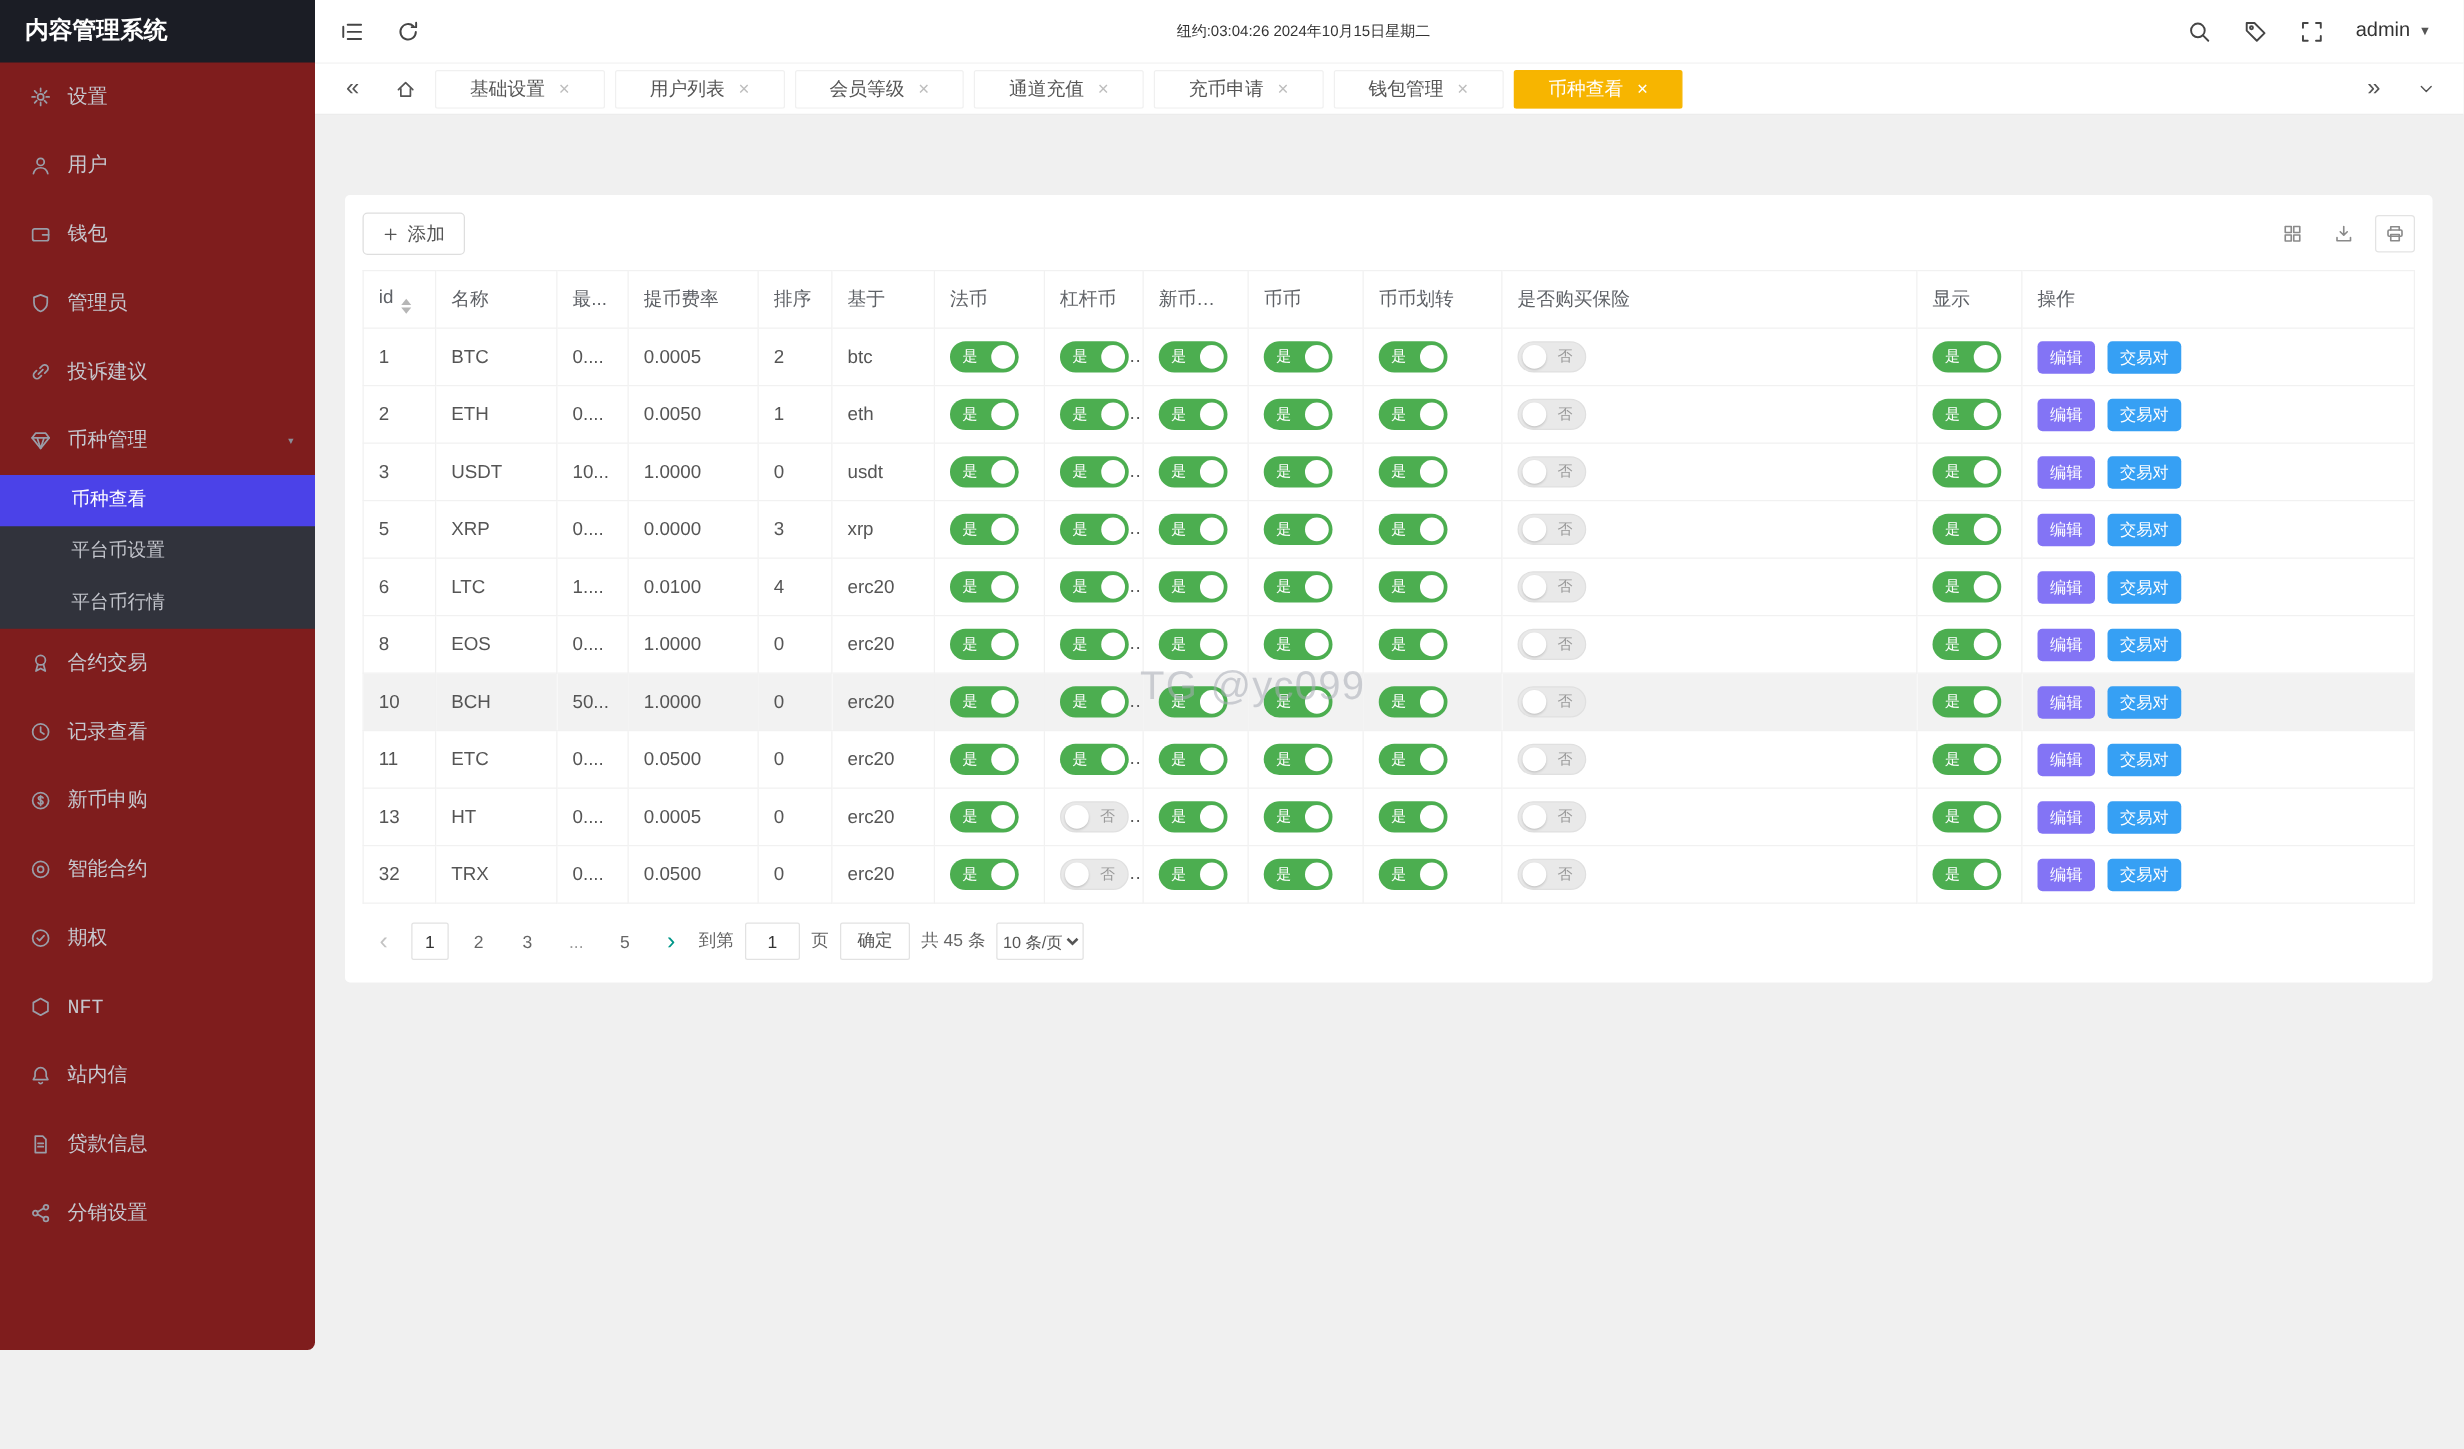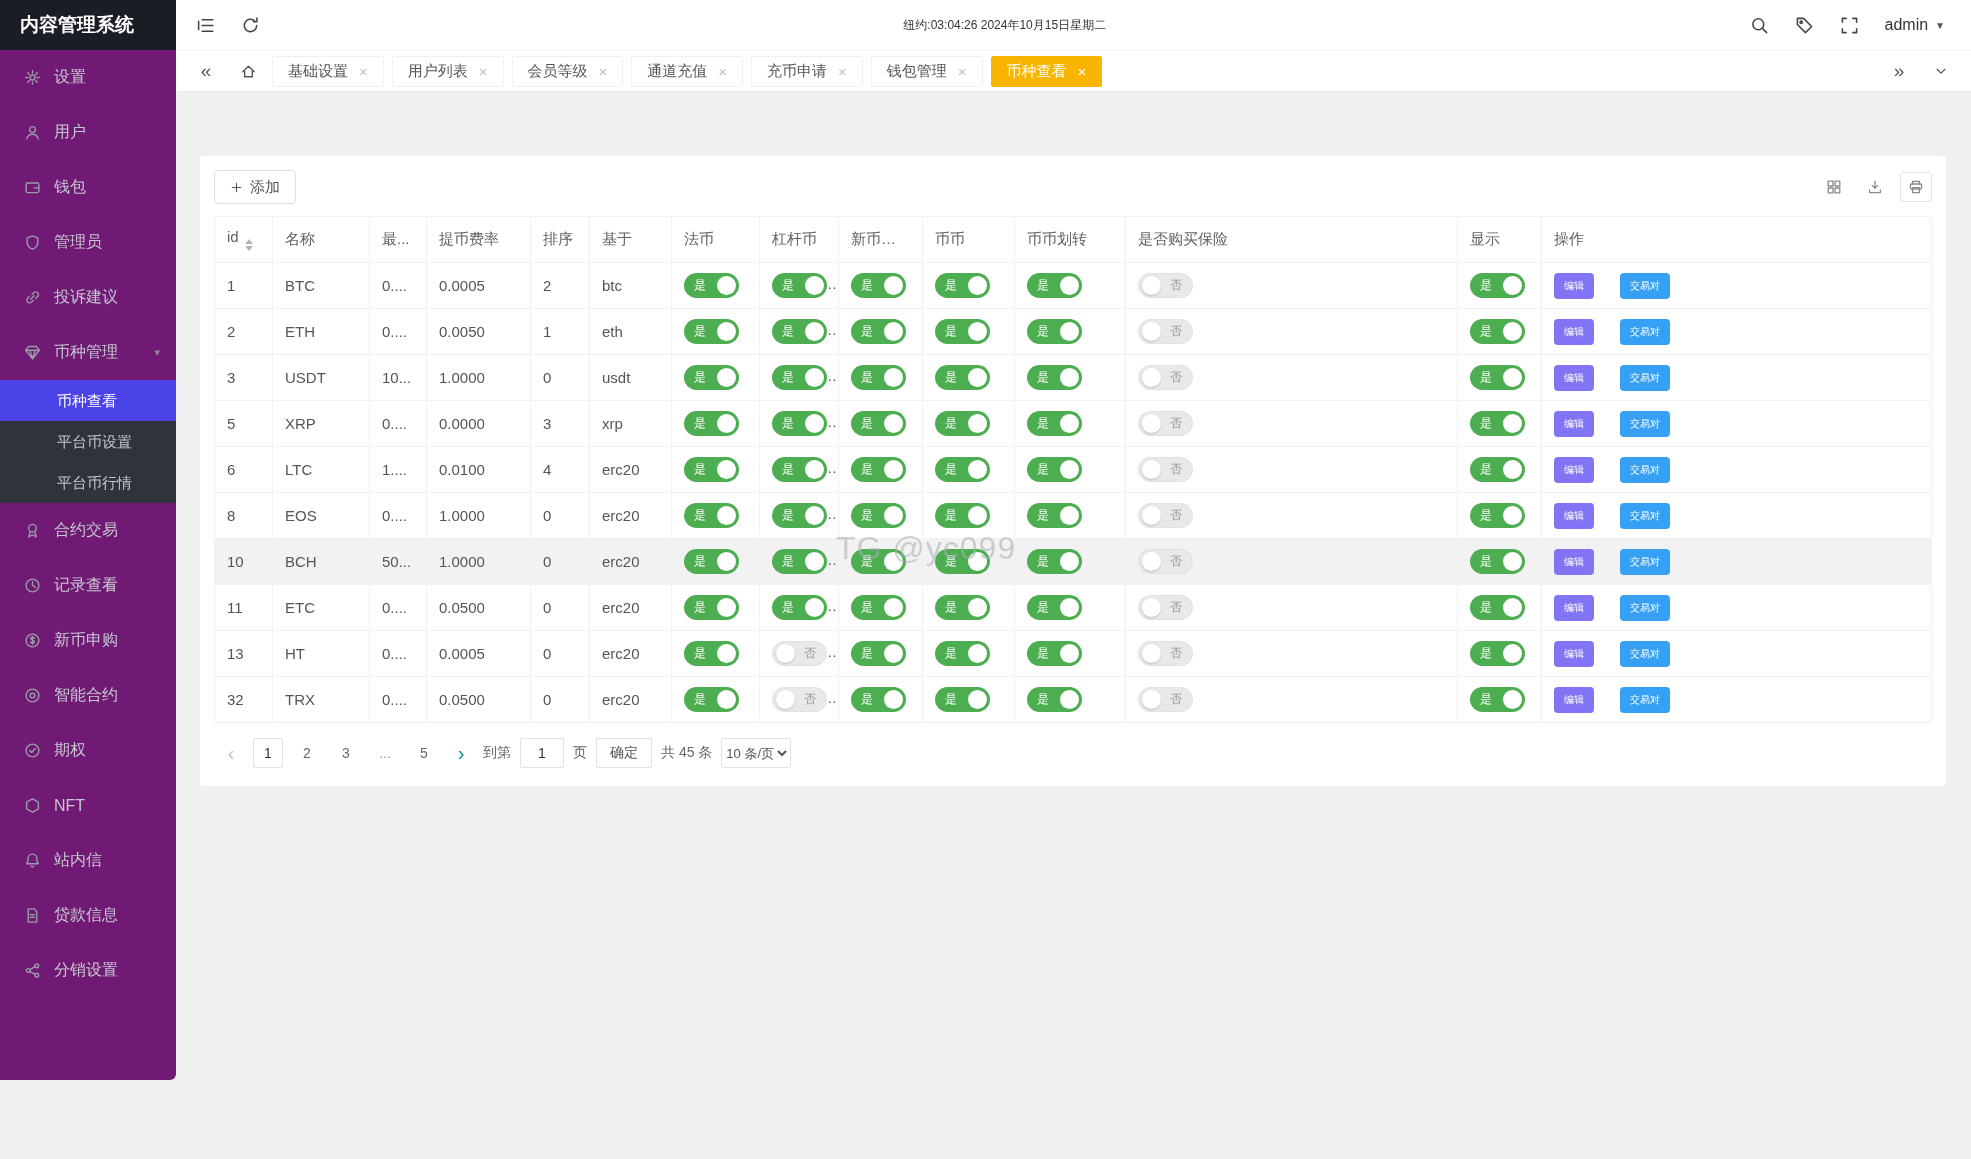--- a/index.html
+++ b/index.html
@@ -5,41 +5,41 @@
   * { margin:0; padding:0; box-sizing:border-box; }
   html,body { width:1971px; height:1159px; overflow:hidden; }
   body { font-family:"Liberation Sans","DejaVu Sans",sans-serif; background:#f0f0f0; display:flex; color:#333; }
   svg { fill:none; stroke:currentColor; stroke-width:1.3; stroke-linecap:round; stroke-linejoin:round; display:block; }
   .i16 { width:17px; height:17px; }
   .i18 { width:19px; height:19px; }
   .i14 { width:14px; height:14px; }
   .i12 { width:13px; height:13px; }
 
   
-  .sidebar { width:176px; height:1080px; background:#701a75; flex-shrink:0; border-radius:0 0 6px 0; }
+  .sidebar { width:252px; height:1080px; background:#7f1d1d; flex-shrink:0; border-radius:0 0 6px 0;font-family:Liberation Mono, monospace; }
   .logo { height:50px; line-height:50px; padding-left:20px; color:#fff; font-size:19px; font-weight:bold; background:#1b1d25; white-space:nowrap; }
   .side-item { height:55px; display:flex; align-items:center; gap:13px; padding:0 16px 0 24px; font-size:16px; color:#c6c8cf; cursor:pointer; }
   .side-item .s-icon { color:#9a9da8; display:flex; }
   .s-caret { margin-left:auto; font-size:11px; color:#8a8d97; }
   .side-sub { background:#31333c; }
   .side-sub-item { height:41px; line-height:41px; padding-left:57px; font-size:15px; color:#c2c4cb; cursor:pointer; }
   .side-sub-item.active { background:#4b42e8; color:#fff; }
 
   
   .main { flex:1; display:flex; flex-direction:column; min-width:0; }
   .topbar { height:50px; background:#fff; display:flex; align-items:center; gap:26px; padding:0 26px 0 20px; }
   .hbtn { color:#454545; cursor:pointer; display:flex; }
   .clock { flex:1; text-align:center; font-size:12px; color:#333; }
   .admin { display:flex; align-items:center; gap:7px; font-size:16px; color:#333; cursor:pointer; }
   .admin-caret { font-size:10px; color:#555; }
 
   .tabbar { height:42px; background:#fff; border-top:1px solid #f4f4f4; border-bottom:1px solid #ececec; display:flex; align-items:center; padding:0 12px; gap:6px; }
   .tbtn { width:36px; height:40px; display:flex; align-items:center; justify-content:center; color:#555; font-size:19px; cursor:pointer; flex-shrink:0; }
   .tabs { display:flex; gap:8px; flex:1; overflow:hidden; align-items:center; }
-  .tab { display:inline-flex; align-items:center; gap:11px; height:31px; padding:0 15px; background:#fff; border:1px solid #f0f0f0; border-radius:2px; color:#555; font-size:15px; white-space:nowrap; cursor:pointer; }
+  .tab { display:inline-flex; align-items:center; gap:11px; height:31px; padding:0 27px; background:#fff; border:1px solid #f0f0f0; border-radius:2px; color:#555; font-size:15px; white-space:nowrap; cursor:pointer; }
   .tab-close { color:#bdbdbd; font-size:15px; line-height:1; }
   .tab.active { background:#f7b500; border-color:#f7b500; color:#fff; }
   .tab.active .tab-close { color:#fff; }
 
   .content { flex:1; background:#f0f0f0; padding:64px 25px 0 24px; position:relative;border-radius:24px; }
   .card { background:#fff; border-radius:4px; padding:14px 14px 10px; }
 
   .toolbar { display:flex; align-items:center; justify-content:space-between; margin-bottom:12px; }
   .add-btn { display:inline-flex; align-items:center; gap:7px; height:34px; padding:0 15px; background:#fff; border:1px solid #dedede; border-radius:4px; font-size:15px; color:#555; font-family:inherit; cursor:pointer; }
   .tool-icons { display:flex; gap:9px; }
@@ -56,21 +56,21 @@
   .sort .up { border-bottom:5px solid #b6b6b6; }
   .sort .down { border-top:5px solid #b6b6b6; }
 
   .switch { position:relative; display:inline-flex; align-items:center; width:55px; height:25px; border-radius:13px; background:#4cae50; vertical-align:middle; cursor:pointer; }
   .sw-label { position:absolute; left:10px; font-size:12px; color:#fff; }
   .sw-knob { position:absolute; right:3px; width:19px; height:19px; border-radius:50%; background:#fff; }
   .switch.off { background:#e9e9e9; border:1px solid #e0e0e0; }
   .switch.off .sw-label { left:auto; right:10px; color:#999; }
   .switch.off .sw-knob { right:auto; left:3px; box-shadow:0 1px 2px rgba(0,0,0,.18); }
 
-  .btn { height:26px; padding:0 10px; border:none; border-radius:4px; color:#fff; font-size:10px; margin-right:26px; font-family:Liberation Sans, sans-serif; cursor:pointer; }
+  .btn { height:26px; padding:0 10px; border:none; border-radius:4px; color:#fff; font-size:13px; margin-right:10px; font-family:Liberation Sans, sans-serif; cursor:pointer; }
   .btn.edit { background:#8374f5; }
   .btn.pair { background:#36a0f4; }
 
   .pager { display:flex; align-items:center; gap:9px; padding:15px 4px 8px; font-size:14px; color:#666; }
   .pg-arrow { width:26px; height:30px; display:flex; align-items:center; justify-content:center; font-size:20px; cursor:pointer; }
   .pg-arrow.prev { color:#c3c3c3; }
   .pg-arrow.next { color:#009688; }
   .pg-num { min-width:30px; height:30px; display:flex; align-items:center; justify-content:center; cursor:pointer; color:#666; }
   .pg-num.current { background:#fff; border:1px solid #e2e2e2; border-radius:2px; color:#333; }
   .pg-num.dots { cursor:default; color:#999; }

